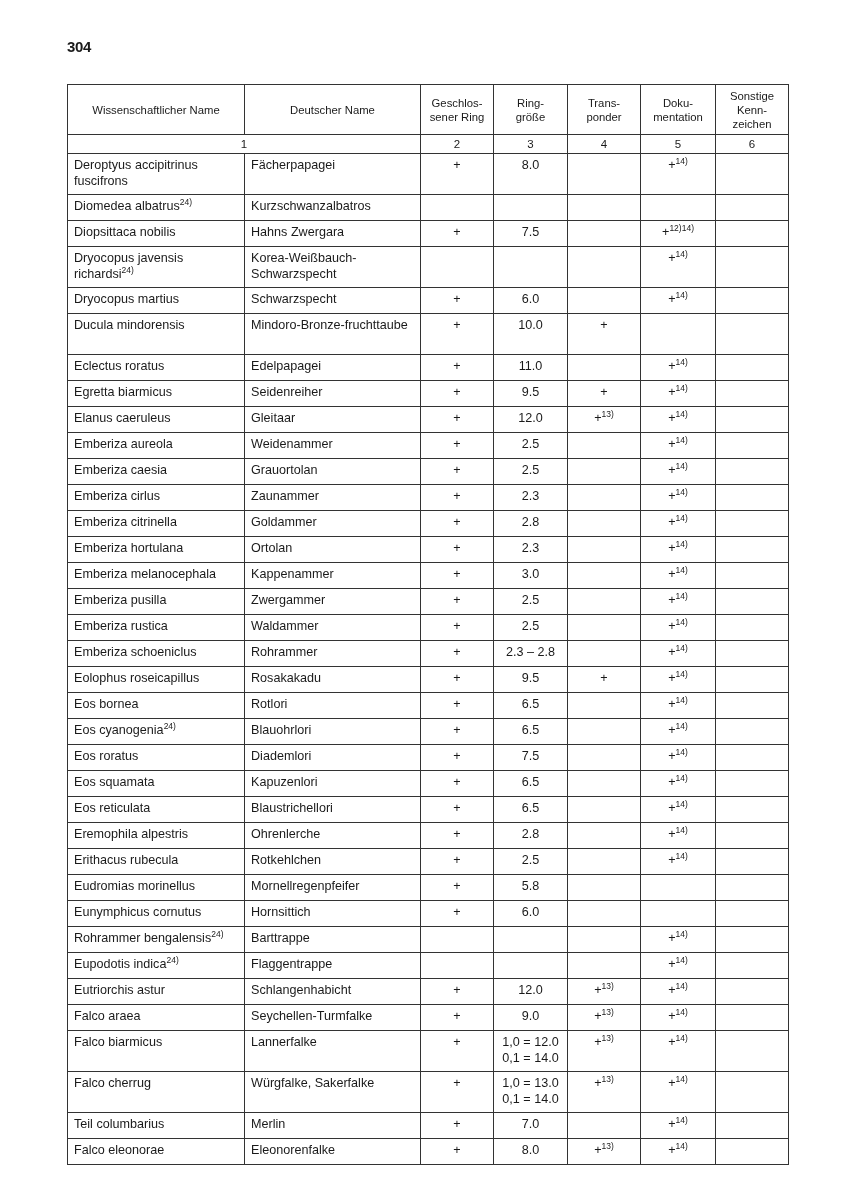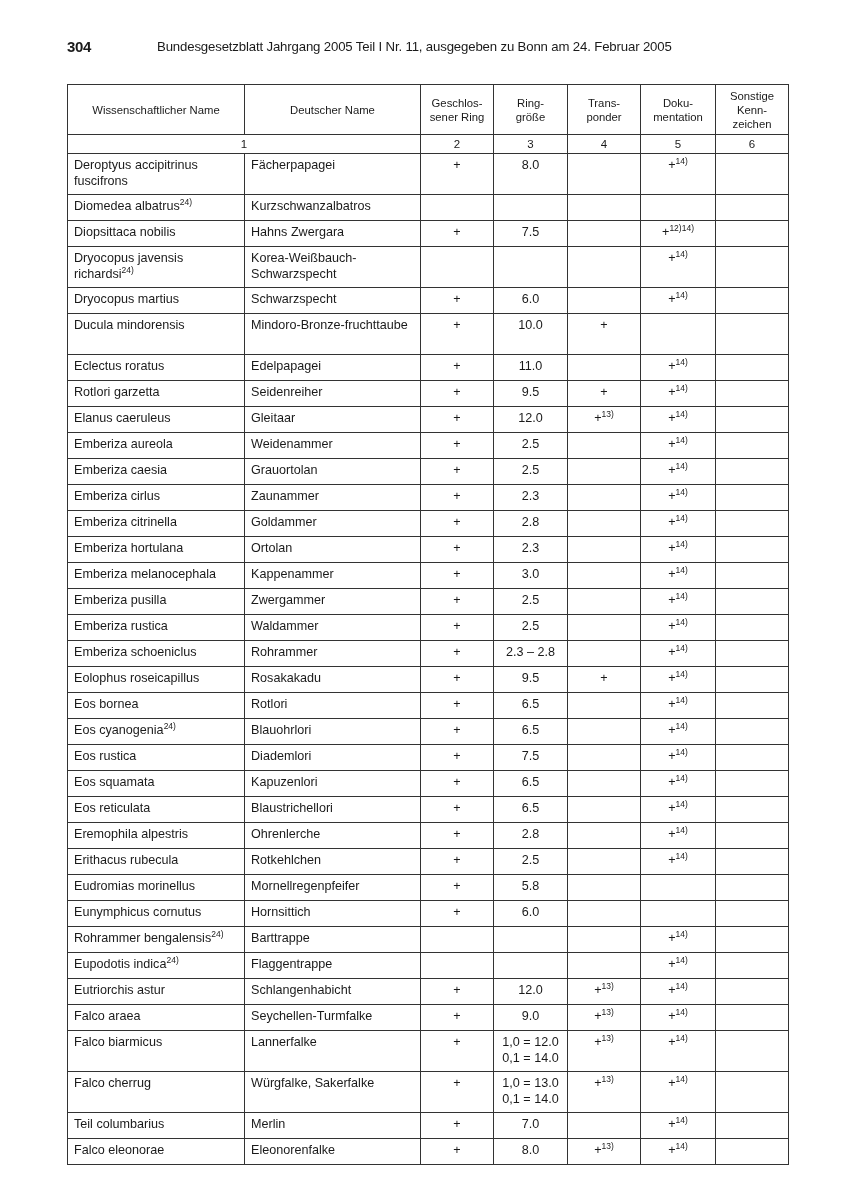--- a/index.html
+++ b/index.html
@@ -17,21 +17,20 @@
   td.c { text-align: center; }
   td.size { text-align: center; }
   sup { font-size: 8.5px; line-height: 0; vertical-align: 5px; }
   .ring-two { display: inline-block; text-align: center; line-height: 16px; }
 </style>
 </head>
 <body>
 
 <div class="page-header">
   <span class="page-number">304</span>
-  <span class="page-title">Bundesgesetzblatt Jahrgang 2005 Teil I Nr. 11, ausgegeben zu Bonn am 24. Februar 2005</span>
 </div>
 
 <table class="species">
   <colgroup>
     <col style="width:177px">
       <col style="width:176px">
       <col style="width:73px">
       <col style="width:74px">
       <col style="width:73px">
       <col style="width:75px">
@@ -114,21 +113,21 @@
       <tr class="row">
     <td class="sci"><span>Eclectus roratus</span><sup></sup></td>
     <td class="ger"><span>Edelpapagei</span></td>
     <td class="c"><span>+</span></td>
     <td class="size"><span class="ring-two"><span>11.0</span><span></span></span></td>
     <td class="c"><span></span><sup></sup></td>
     <td class="c"><span>+</span><sup>14)</sup></td>
     <td class="c"><span></span></td>
   </tr>
       <tr class="row">
-    <td class="sci"><span>Rotlori garzetta</span><sup></sup></td>
+    <td class="sci"><span>Egretta biarmicus</span><sup></sup></td>
     <td class="ger"><span>Seidenreiher</span></td>
     <td class="c"><span>+</span></td>
     <td class="size"><span class="ring-two"><span>9.5</span><span></span></span></td>
     <td class="c"><span>+</span><sup></sup></td>
     <td class="c"><span>+</span><sup>14)</sup></td>
     <td class="c"><span></span></td>
   </tr>
       <tr class="row">
     <td class="sci"><span>Elanus caeruleus</span><sup></sup></td>
     <td class="ger"><span>Gleitaar</span></td>
@@ -240,21 +239,21 @@
       <tr class="row">
     <td class="sci"><span>Eos cyanogenia</span><sup>24)</sup></td>
     <td class="ger"><span>Blauohrlori</span></td>
     <td class="c"><span>+</span></td>
     <td class="size"><span class="ring-two"><span>6.5</span><span></span></span></td>
     <td class="c"><span></span><sup></sup></td>
     <td class="c"><span>+</span><sup>14)</sup></td>
     <td class="c"><span></span></td>
   </tr>
       <tr class="row">
-    <td class="sci"><span>Eos rustica</span><sup></sup></td>
+    <td class="sci"><span>Eos roratus</span><sup></sup></td>
     <td class="ger"><span>Diademlori</span></td>
     <td class="c"><span>+</span></td>
     <td class="size"><span class="ring-two"><span>7.5</span><span></span></span></td>
     <td class="c"><span></span><sup></sup></td>
     <td class="c"><span>+</span><sup>14)</sup></td>
     <td class="c"><span></span></td>
   </tr>
       <tr class="row">
     <td class="sci"><span>Eos squamata</span><sup></sup></td>
     <td class="ger"><span>Kapuzenlori</span></td>

